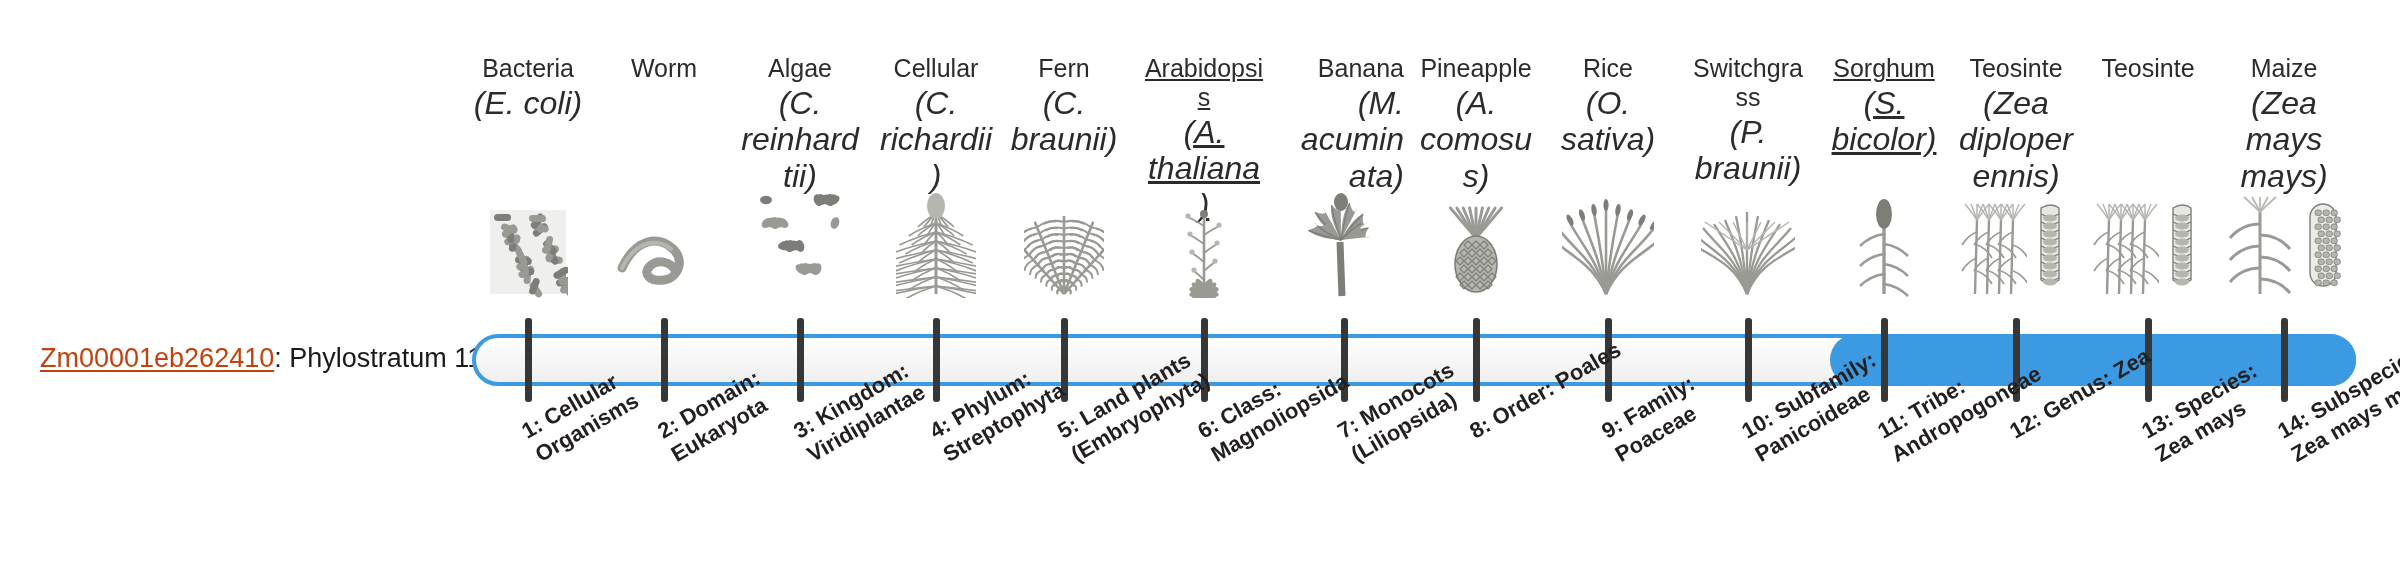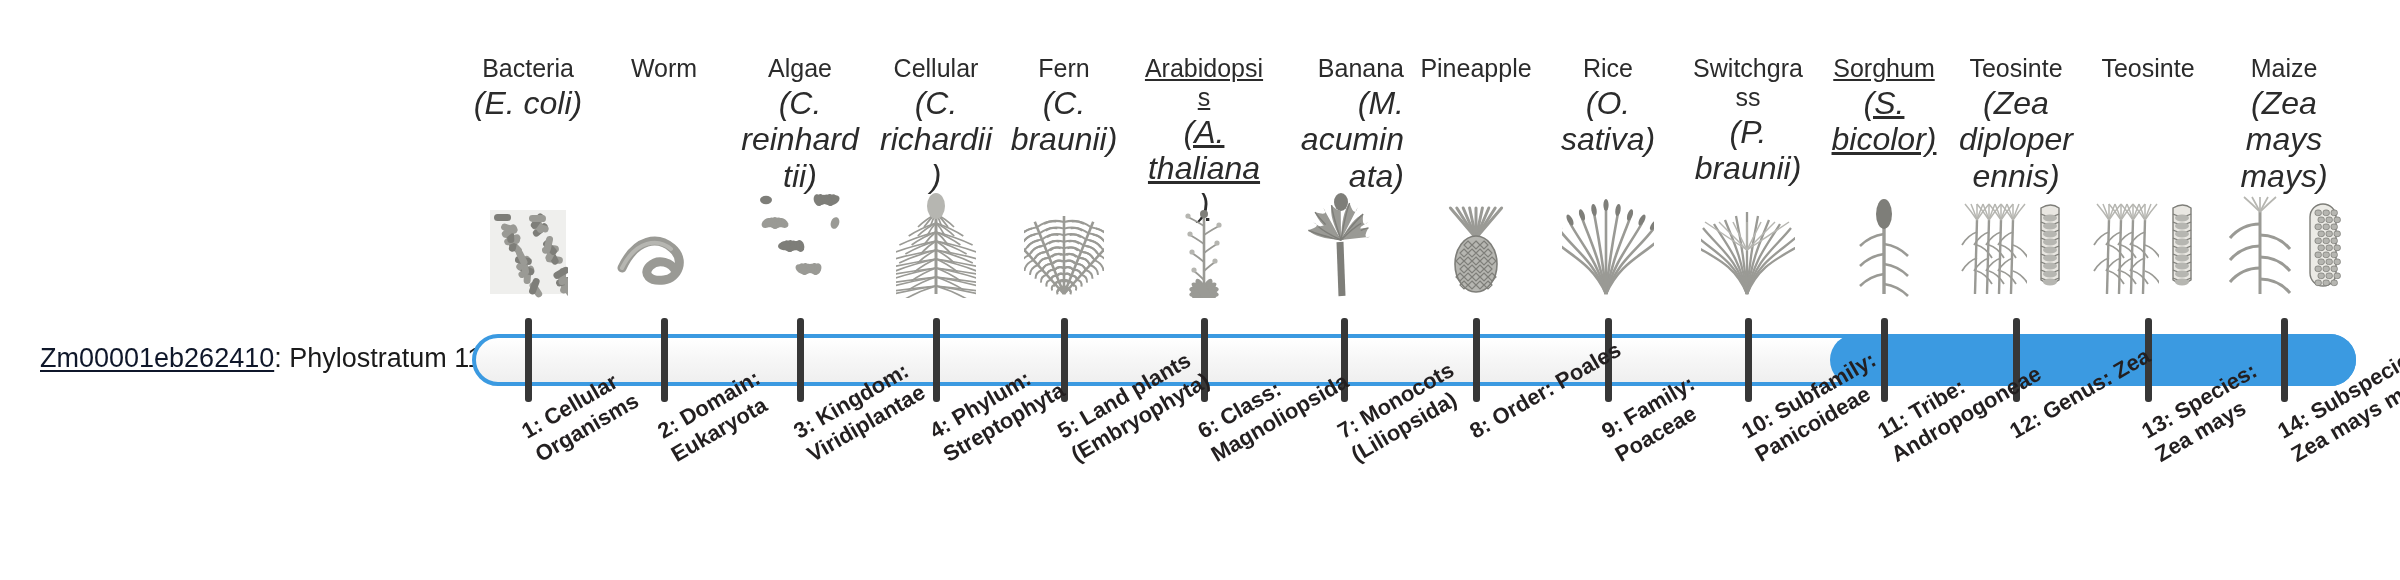--- a/index.html
+++ b/index.html
@@ -27,21 +27,21 @@
     left: 40px;
     top: 344px;
     width: 420px;
     text-align: right;
     font-size: 27px;
     line-height: 1.1;
     white-space: nowrap;
     color: #1a1a1a;
   }
   .gene-id {
-    color: #0f172a;
+    color: #c2410c;
     text-decoration: underline;
     text-underline-offset: 3px;
     cursor: pointer;
   }
 
   
   .col {
     position: absolute;
     top: 54px;
     width: 120px;
@@ -164,20 +164,21 @@
       <div class="col" style="left: 1204px; text-decoration: underline;">
         <div class="common">Arabidopsis</div>
         <div class="latin">(A. thaliana)</div>
       </div>
       <div class="col" style="left: 1344px; text-align: right;">
         <div class="common">Banana</div>
         <div class="latin">(M. acuminata)</div>
       </div>
       <div class="col" style="left: 1476px;">
         <div class="common">Pineapple</div>
+        <div class="latin">(A. comosus)</div>
       </div>
       <div class="col" style="left: 1608px;">
         <div class="common">Rice</div>
         <div class="latin">(O. sativa)</div>
       </div>
       <div class="col" style="left: 1748px;">
         <div class="common">Switchgrass</div>
         <div class="latin">(P. braunii)</div>
       </div>
       <div class="col" style="left: 1884px; text-decoration: underline;">

